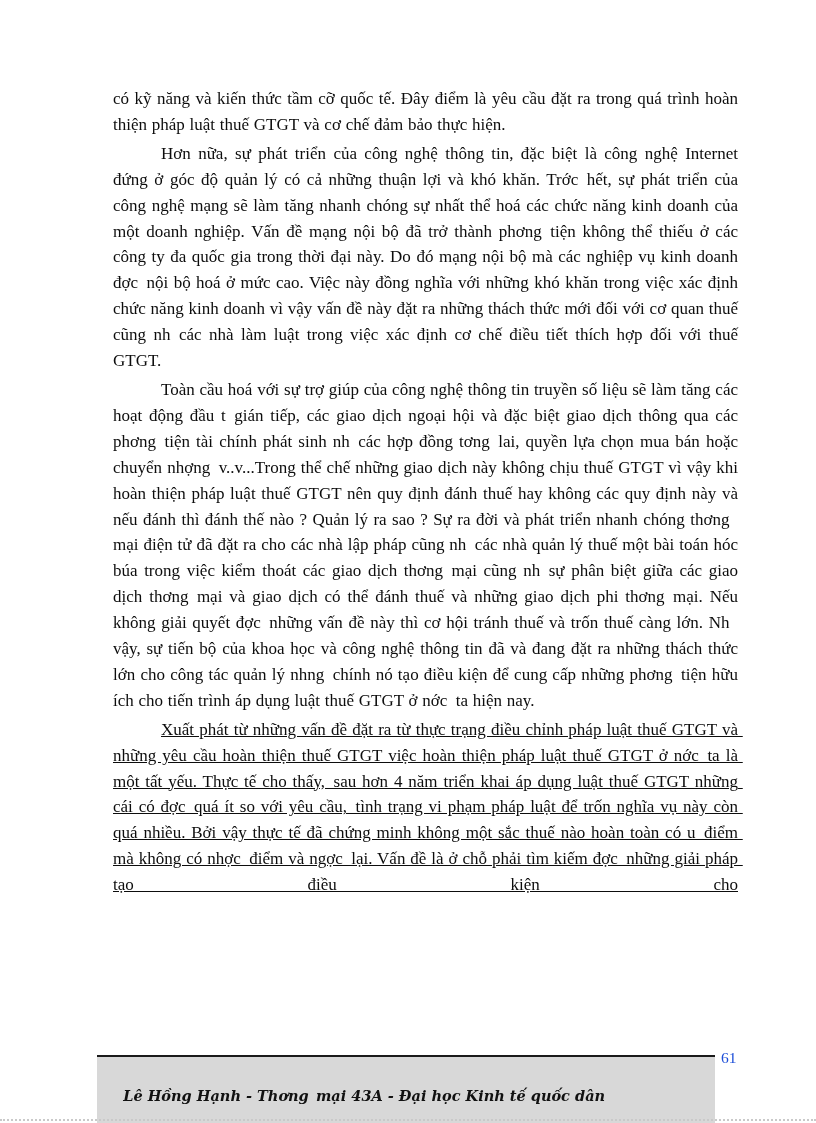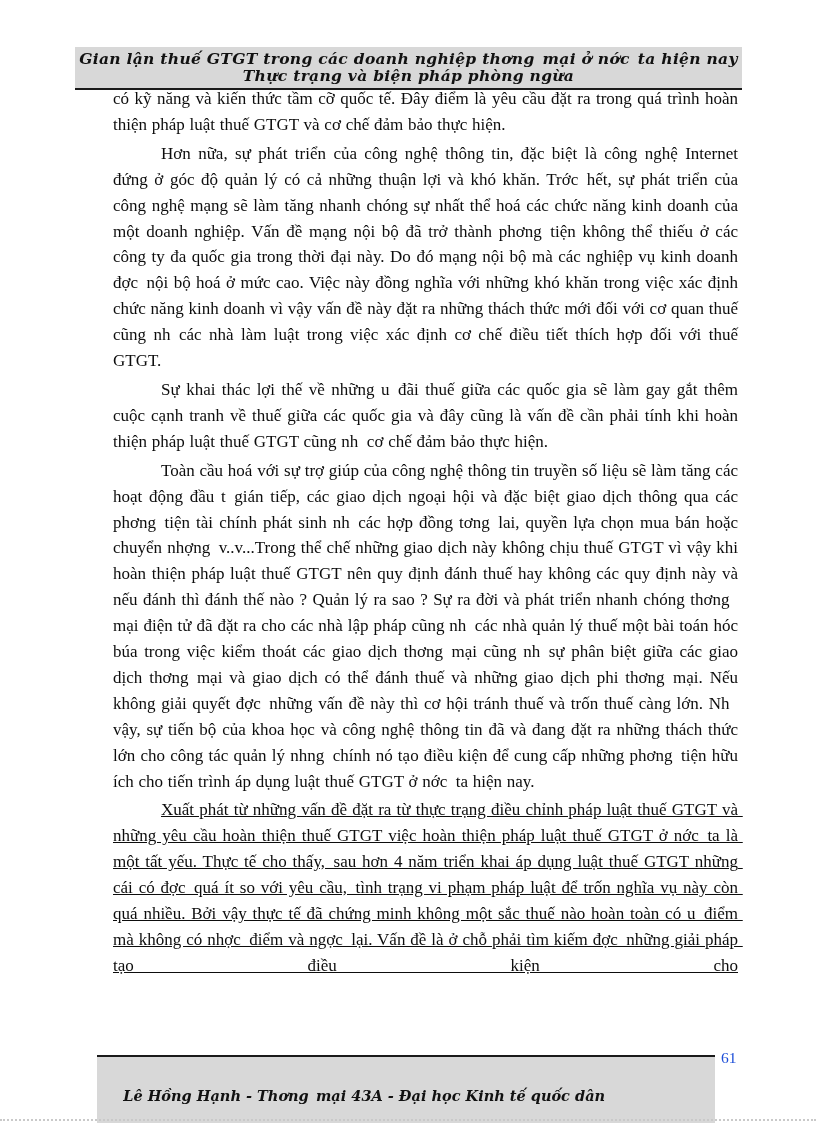--- a/index.html
+++ b/index.html
@@ -70,29 +70,24 @@
     position: absolute;
     left: 0; width: 816px; top: 1119px;
     border-top: 2px dotted #c9c9c9;
   }
 </style>
 </head>
 <body>
 
 <div class="page">
 
-  <div class="header-band">
-    <div class="hline">Gian lận thuế GTGT trong các doanh nghiệp thơng mại ở nớc ta hiện nay</div>
-    <div class="hline hline2">Thực trạng và biện pháp phòng ngừa</div>
-  </div>
 
   <div class="body-text">
     <p>có kỹ năng và kiến thức tầm cỡ quốc tế. Đây điểm là yêu cầu đặt ra trong quá trình hoàn thiện pháp luật thuế GTGT và cơ chế đảm bảo thực hiện.</p>
     <p class="indent">Hơn nữa, sự phát triển của công nghệ thông tin, đặc biệt là công nghệ Internet đứng ở góc độ quản lý có cả những thuận lợi và khó khăn. Trớc hết, sự phát triển của công nghệ mạng sẽ làm tăng nhanh chóng sự nhất thể hoá các chức năng kinh doanh của một doanh nghiệp. Vấn đề mạng nội bộ đã trở thành phơng tiện không thể thiếu ở các công ty đa quốc gia trong thời đại này. Do đó mạng nội bộ mà các nghiệp vụ kinh doanh đợc nội bộ hoá ở mức cao. Việc này đồng nghĩa với những khó khăn trong việc xác định chức năng kinh doanh vì vậy vấn đề này đặt ra những thách thức mới đối với cơ quan thuế cũng nh các nhà làm luật trong việc xác định cơ chế điều tiết thích hợp đối với thuế GTGT.</p>
-    <p class="indent">Sự khai thác lợi thế về những u đãi thuế giữa các quốc gia sẽ làm gay gắt thêm cuộc cạnh tranh về thuế giữa các quốc gia và đây cũng là vấn đề cần phải tính khi hoàn thiện pháp luật thuế GTGT cũng nh cơ chế đảm bảo thực hiện.</p>
     <p class="indent">Toàn cầu hoá với sự trợ giúp của công nghệ thông tin truyền số liệu sẽ làm tăng các hoạt động đầu t gián tiếp, các giao dịch ngoại hội và đặc biệt giao dịch thông qua các phơng tiện tài chính phát sinh nh các hợp đồng tơng lai, quyền lựa chọn mua bán hoặc chuyển nhợng v..v...Trong thể chế những giao dịch này không chịu thuế GTGT vì vậy khi hoàn thiện pháp luật thuế GTGT nên quy định đánh thuế hay không các quy định này và nếu đánh thì đánh thế nào ? Quản lý ra sao ? Sự ra đời và phát triển nhanh chóng thơng mại điện tử đã đặt ra cho các nhà lập pháp cũng nh các nhà quản lý thuế một bài toán hóc búa trong việc kiểm thoát các giao dịch thơng mại cũng nh sự phân biệt giữa các giao dịch thơng mại và giao dịch có thể đánh thuế và những giao dịch phi thơng mại. Nếu không giải quyết đợc những vấn đề này thì cơ hội tránh thuế và trốn thuế càng lớn. Nh vậy, sự tiến bộ của khoa học và công nghệ thông tin đã và đang đặt ra những thách thức lớn cho công tác quản lý nhng chính nó tạo điều kiện để cung cấp những phơng tiện hữu ích cho tiến trình áp dụng luật thuế GTGT ở nớc ta hiện nay.</p>
     <p class="indent cont-next">Xuất phát từ những vấn đề đặt ra từ thực trạng điều chỉnh pháp luật thuế GTGT và những yêu cầu hoàn thiện thuế GTGT việc hoàn thiện pháp luật thuế GTGT ở nớc ta là một tất yếu. Thực tế cho thấy, sau hơn 4 năm triển khai áp dụng luật thuế GTGT những cái có đợc quá ít so với yêu cầu, tình trạng vi phạm pháp luật để trốn nghĩa vụ này còn quá nhiều. Bởi vậy thực tế đã chứng minh không một sắc thuế nào hoàn toàn có u điểm mà không có nhợc điểm và ngợc lại. Vấn đề là ở chỗ phải tìm kiếm đợc những giải pháp tạo điều kiện cho</p>
   </div>
 
   <div class="footer-band">
     <span>Lê Hồng Hạnh - Thơng mại 43A - Đại học Kinh tế quốc dân</span>
   </div>
 
   <div class="page-number">61</div>
 

